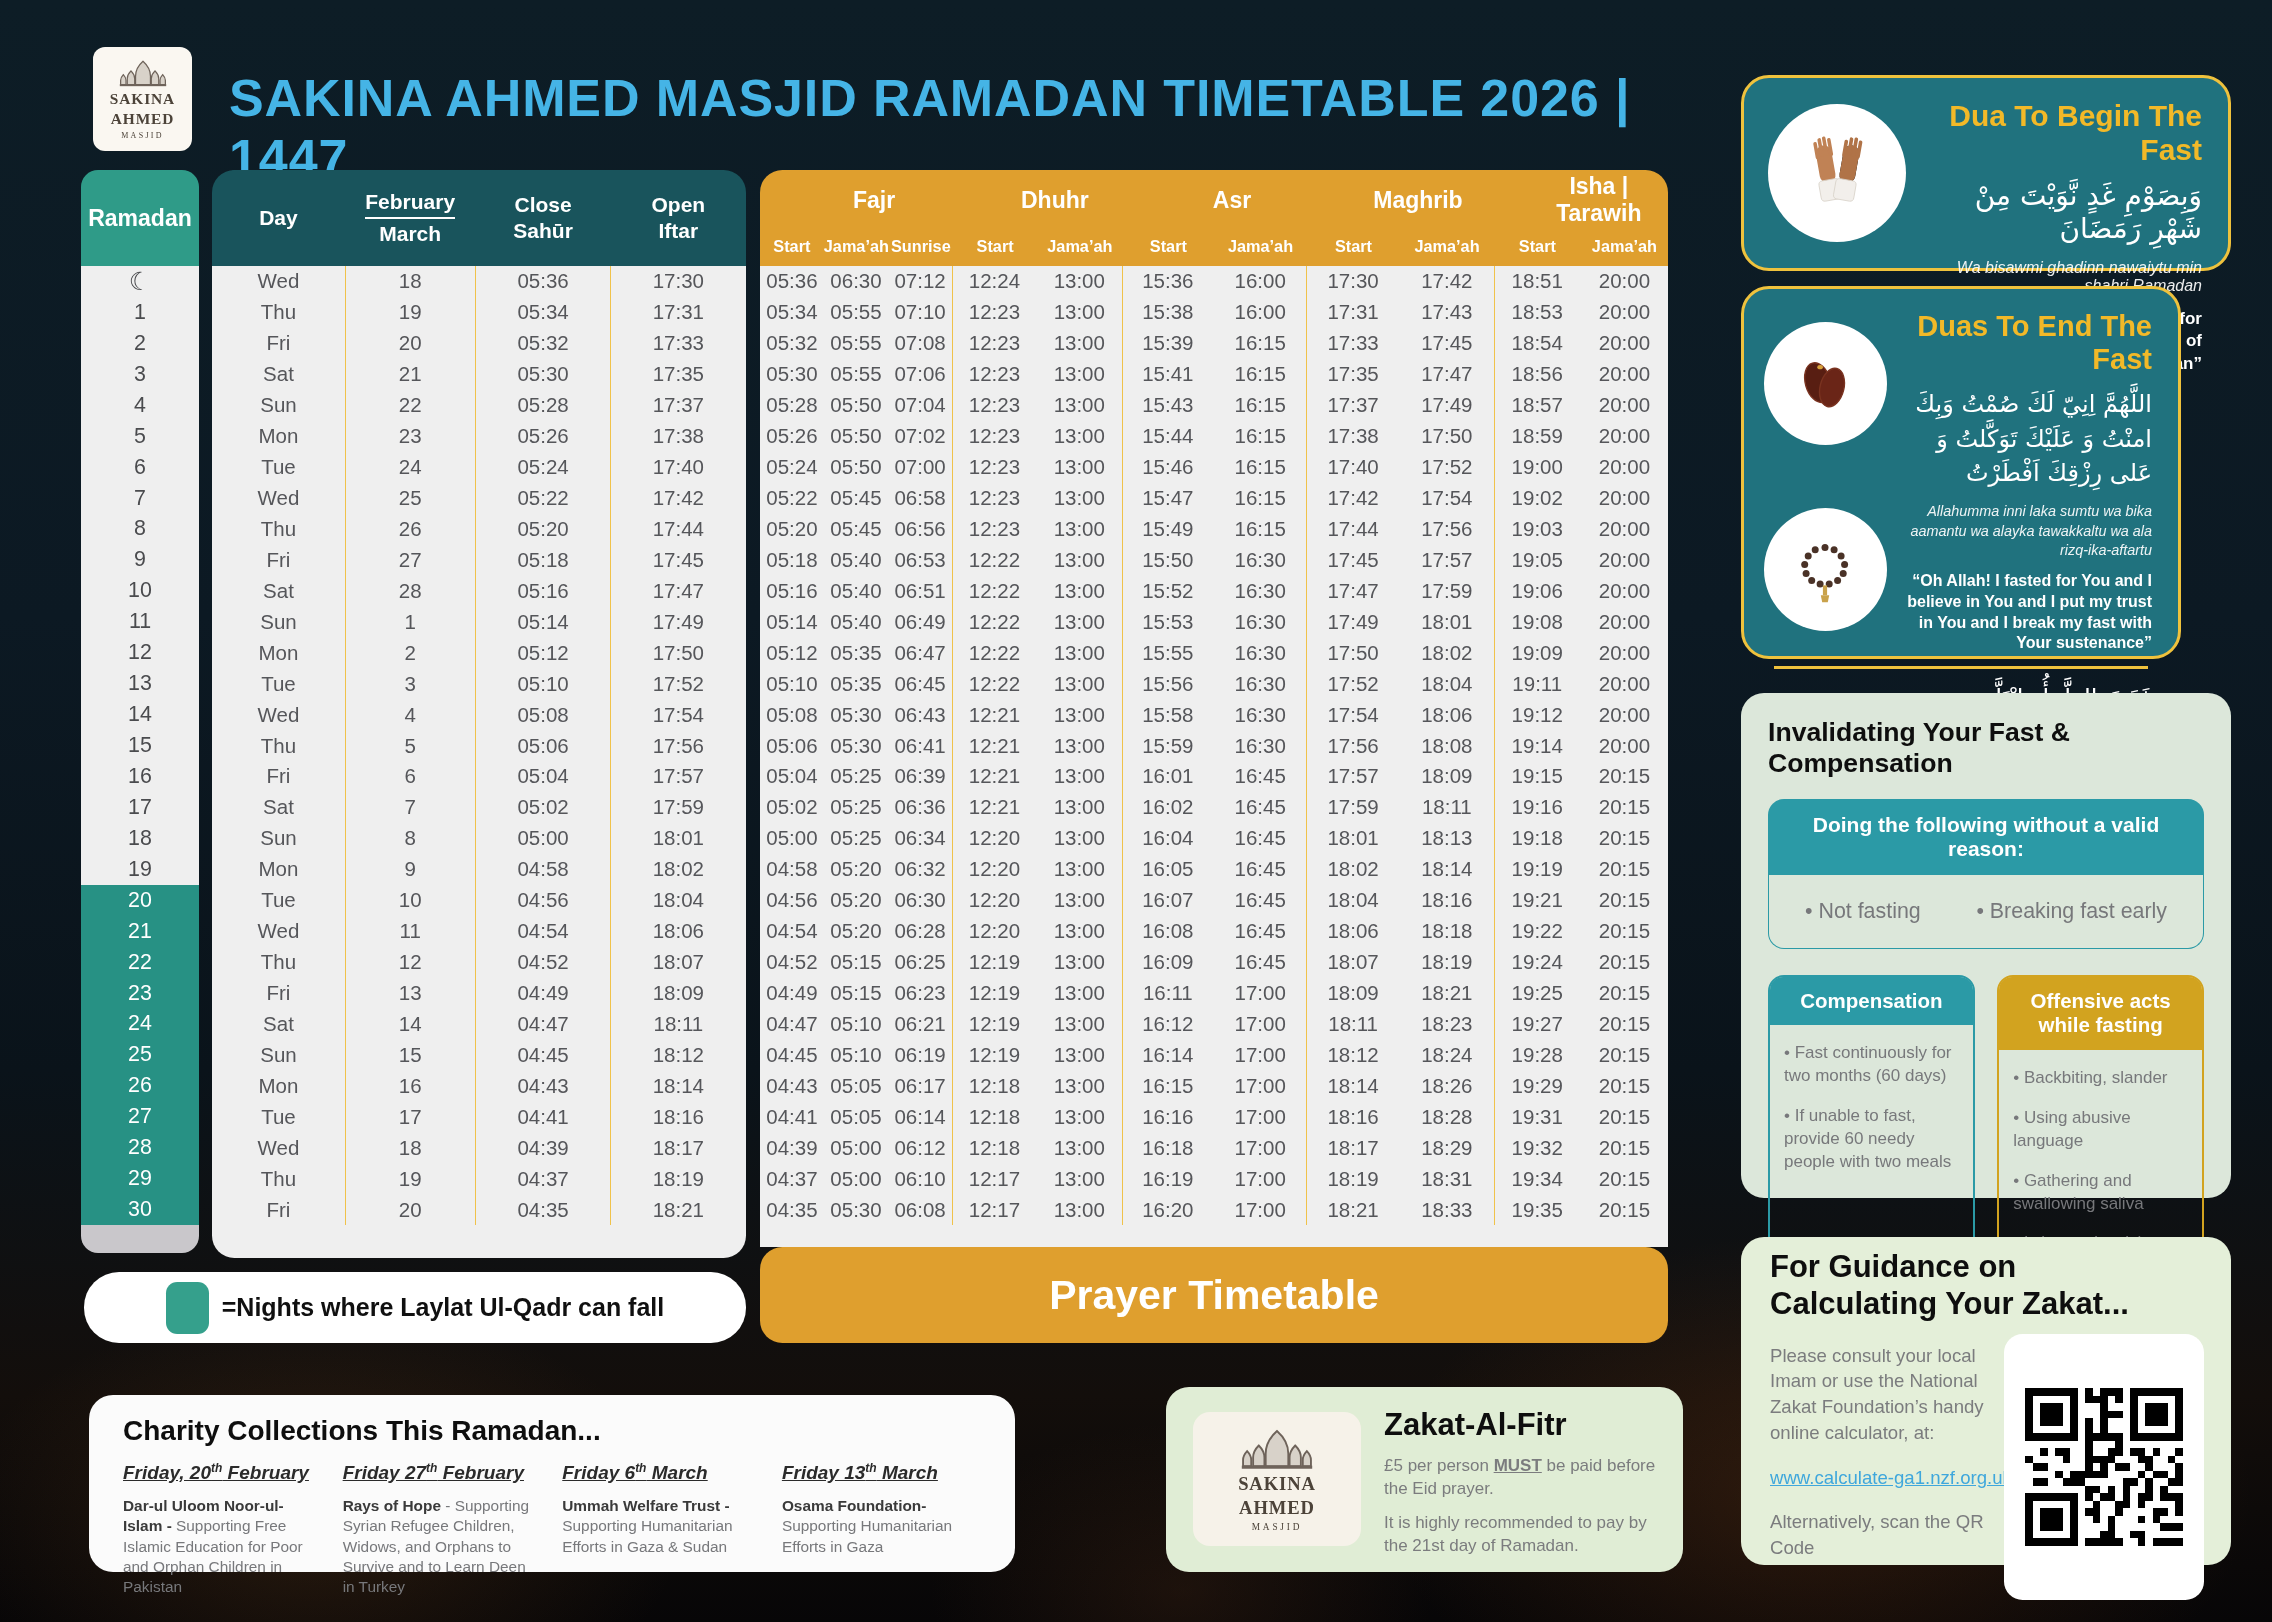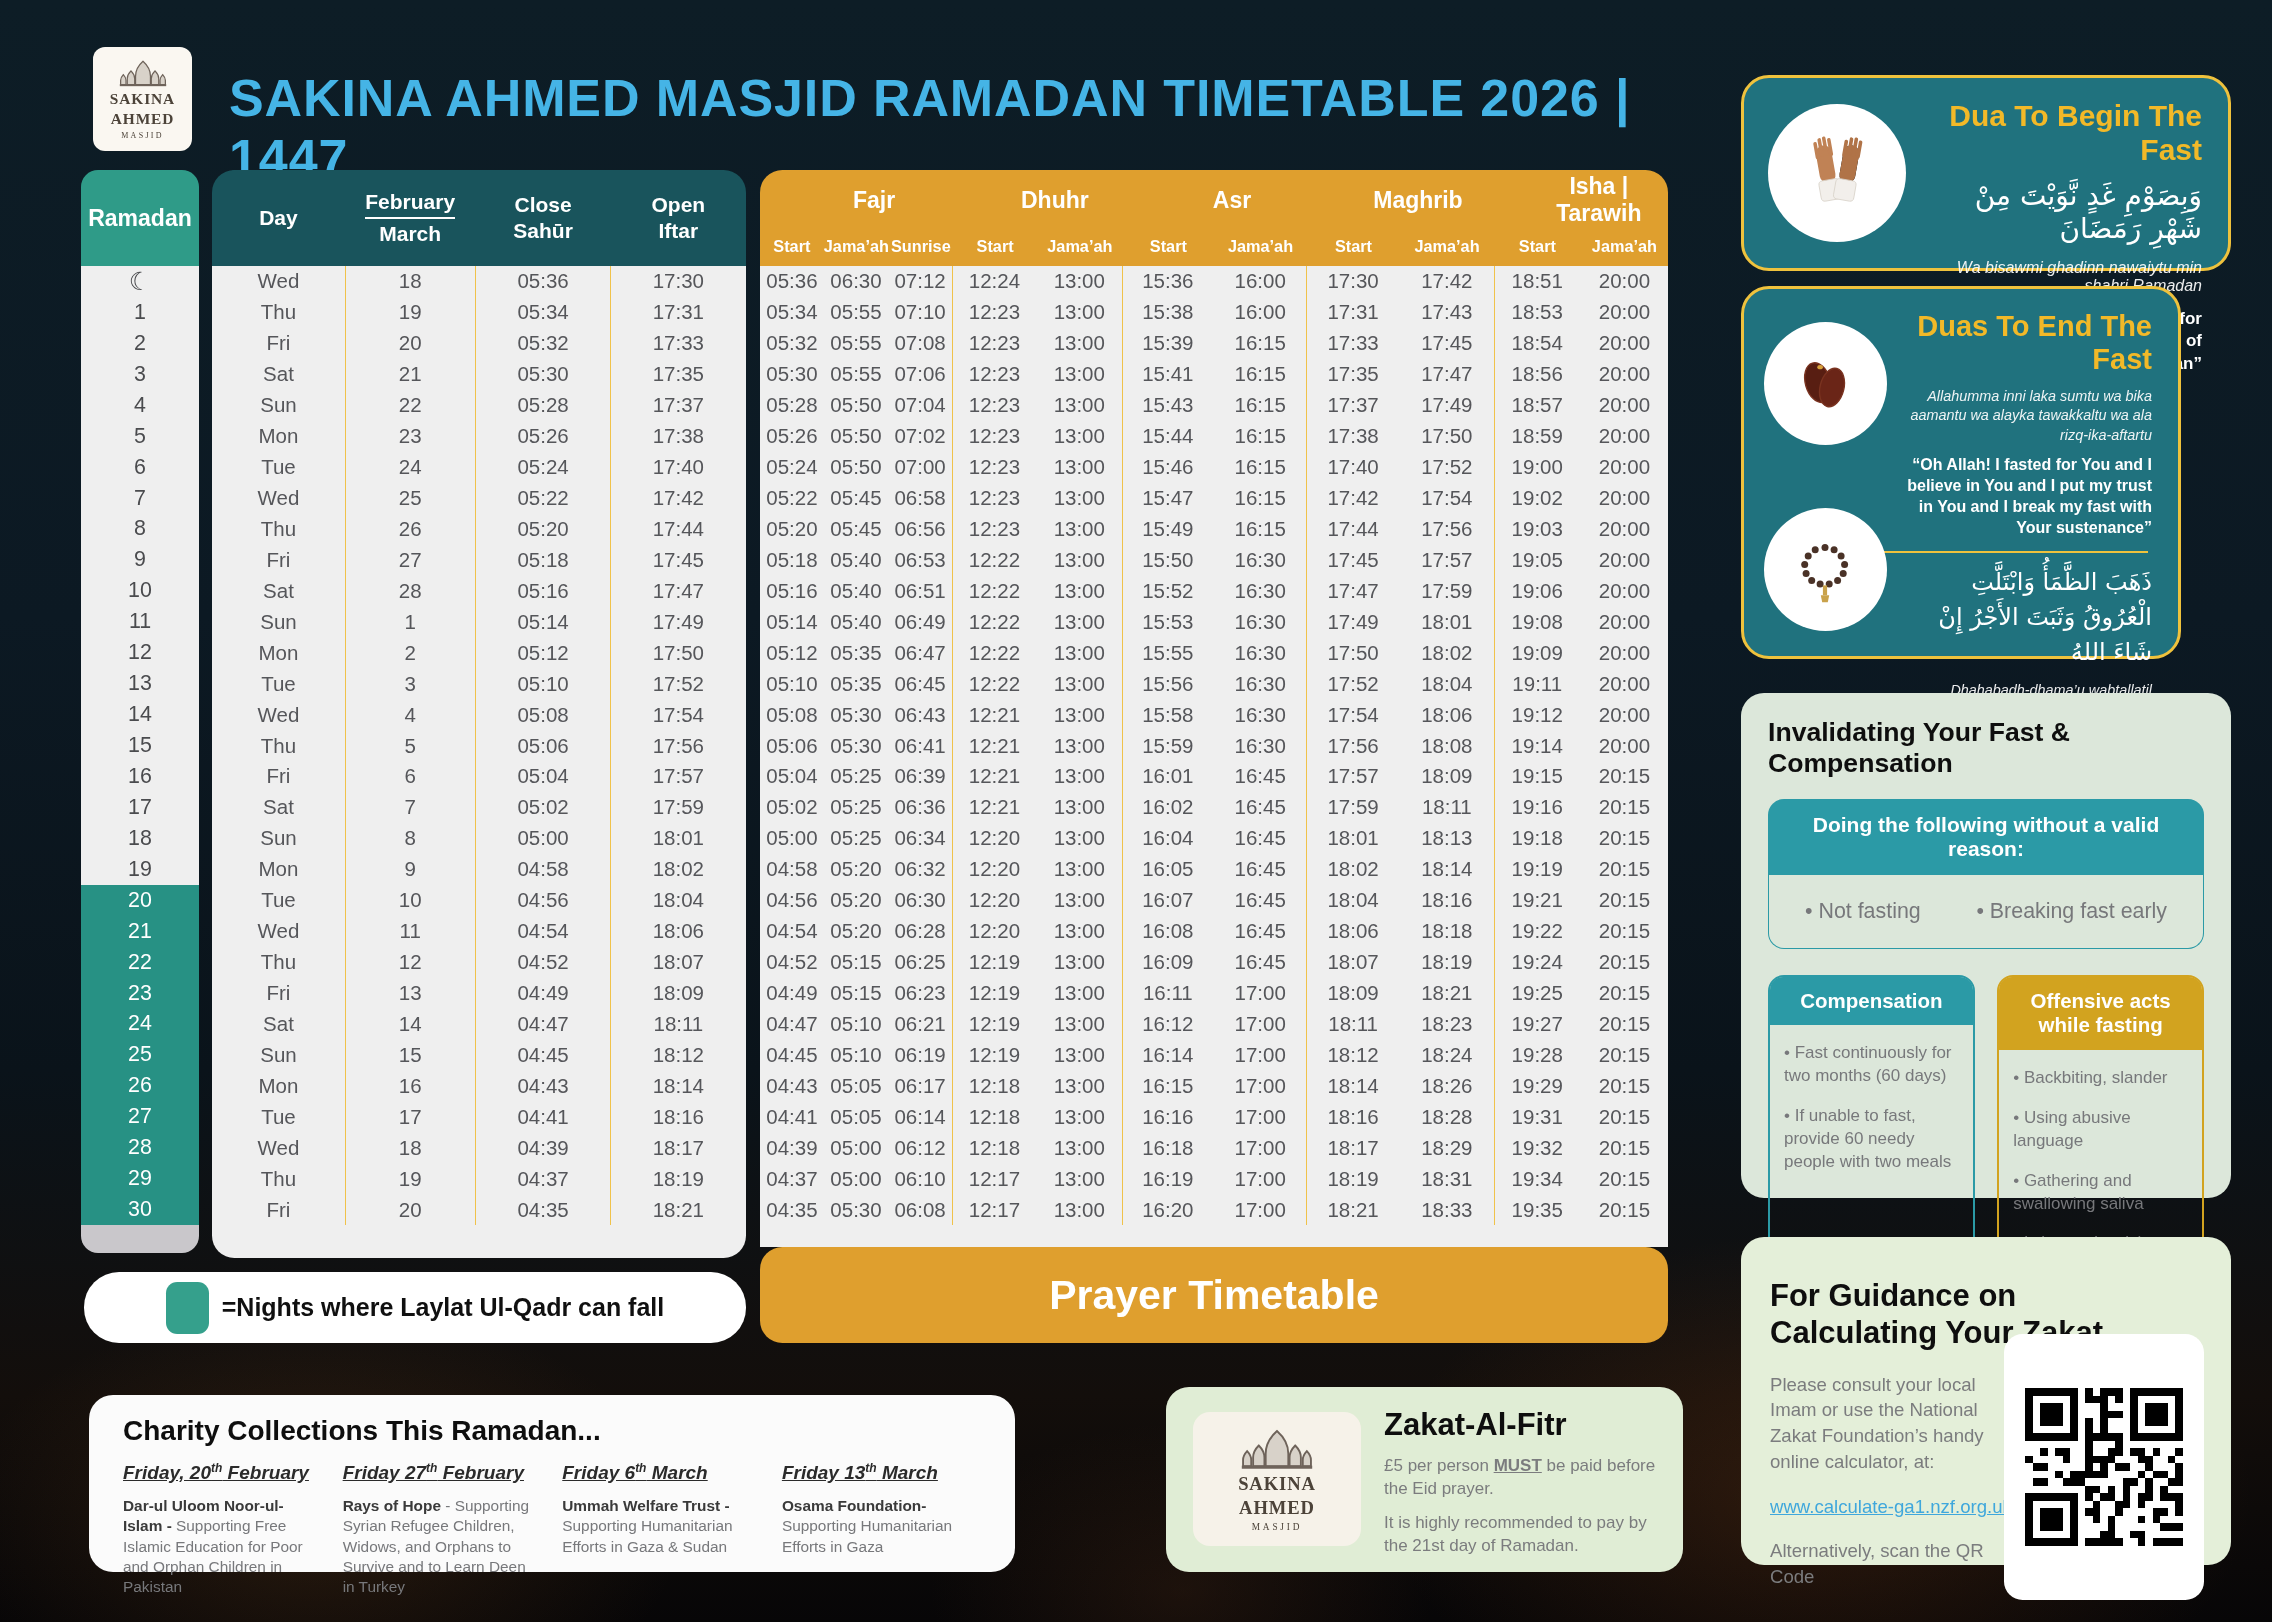--- a/index.html
+++ b/index.html
@@ -74,21 +74,21 @@
   .card.comp{border:2.3px solid #2b9aa6;}
   .card.off{border:2.3px solid #d2a31f;}
   .card-h{color:#fff;font-weight:700;text-align:center;padding:12px 8.4px;border-radius:13px 13px 0 0;font-size:20.5px;line-height:1.2;}
   .comp .card-h{background:#2b9aa6;}
   .off .card-h{background:#d2a31f;}
   .card-b{padding:17px 14px;color:#77787b;font-size:17px;line-height:1.35;}
   .card-b p{margin:0 0 17px 0;}
   .imam-note{margin-top:23px;text-align:center;font-size:21.4px;font-weight:700;font-style:italic;
     text-decoration:underline;color:#101010;}
   
-  .zakat{left:1741px;top:1237px;width:490px;height:328px;background:#e4efd9;border-radius:23px;padding:41px 29px;}
+  .zakat{left:1741px;top:1237px;width:490px;height:328px;background:#e4efd9;border-radius:23px;padding:12px 29px;}
   .zakat h2{margin:0;font-size:31px;font-weight:800;color:#0e0e0e;line-height:1.18;}
   .zakat .ztext{width:219px;margin-top:20.5px;font-size:18.6px;color:#7b7c7e;line-height:1.38;}
   .zakat a{color:#3fa7dc;text-decoration:underline;font-size:18.6px;}
   .zakat .alt{width:219px;margin-top:20.5px;font-size:18.6px;color:#7b7c7e;line-height:1.38;}
   .qr-card{position:absolute;right:27px;top:97px;width:200px;height:266px;background:#fff;border-radius:18.6px;
     display:flex;align-items:center;justify-content:center;}
   
   .charity{left:89px;top:1395px;width:926px;height:177px;background:#fbfbfb;border-radius:24px;padding:19.6px 34px;}
   .charity h2{margin:0;font-size:28px;font-weight:800;color:#0e0e0e;}
   .char-cols{display:grid;grid-template-columns:1fr 1fr 1fr 1fr;gap:20.5px;margin-top:14px;}
@@ -849,20 +849,21 @@
   <div class="abs dua dua2">
     <div class="circle" style="left:19.6px;top:33px;width:123px;height:123px;">
       <svg width="70" height="70" viewBox="0 0 100 100">
         <ellipse cx="40" cy="48" rx="18" ry="29" transform="rotate(-16 40 48)" fill="#581e12" stroke="#7a3320" stroke-width="2"></ellipse>
         <ellipse cx="60" cy="55" rx="17" ry="28" transform="rotate(14 60 55)" fill="#6a2517" stroke="#7a3320" stroke-width="2"></ellipse>
         <ellipse cx="43" cy="26" rx="4" ry="3" fill="#d8a23c"></ellipse>
       </svg>
     </div>
     <div class="dua-content" style="margin:4.7px 26px 0 158px;">
       <div class="dua-title" style="font-size:29px;">Duas To End The Fast</div>
+      <div class="arabic" style="font-size:24px;margin-top:11.2px;line-height:1.45;">اللَّهُمَّ اِنِيّ لَكَ صُمْتُ وَبِكَ امنْتُ وَ عَلَيْكَ تَوَكَّلتُ وَ عَلى رِزْقِكَ اَفْطَرْتُ</div>
       <div class="translit" style="font-size:14.4px;margin-top:11.2px;line-height:1.35;">Allahumma inni laka sumtu wa bika aamantu wa alayka tawakkaltu wa ala rizq-ika-aftartu</div>
       <div class="transl" style="font-size:16px;margin-top:10.3px;line-height:1.3;">“Oh Allah! I fasted for You and I believe in You and I put my trust in You and I break my fast with Your sustenance”</div>
     </div>
     <div class="divider"></div>
     <div class="circle" style="left:19.6px;top:219px;width:123px;height:123px;">
       <svg width="70" height="70" viewBox="0 0 100 100">
         <g fill="#4a3227">
           <circle cx="50" cy="18" r="5"></circle>
             <circle cx="63" cy="21" r="5"></circle>
             <circle cx="73" cy="30" r="5"></circle>

